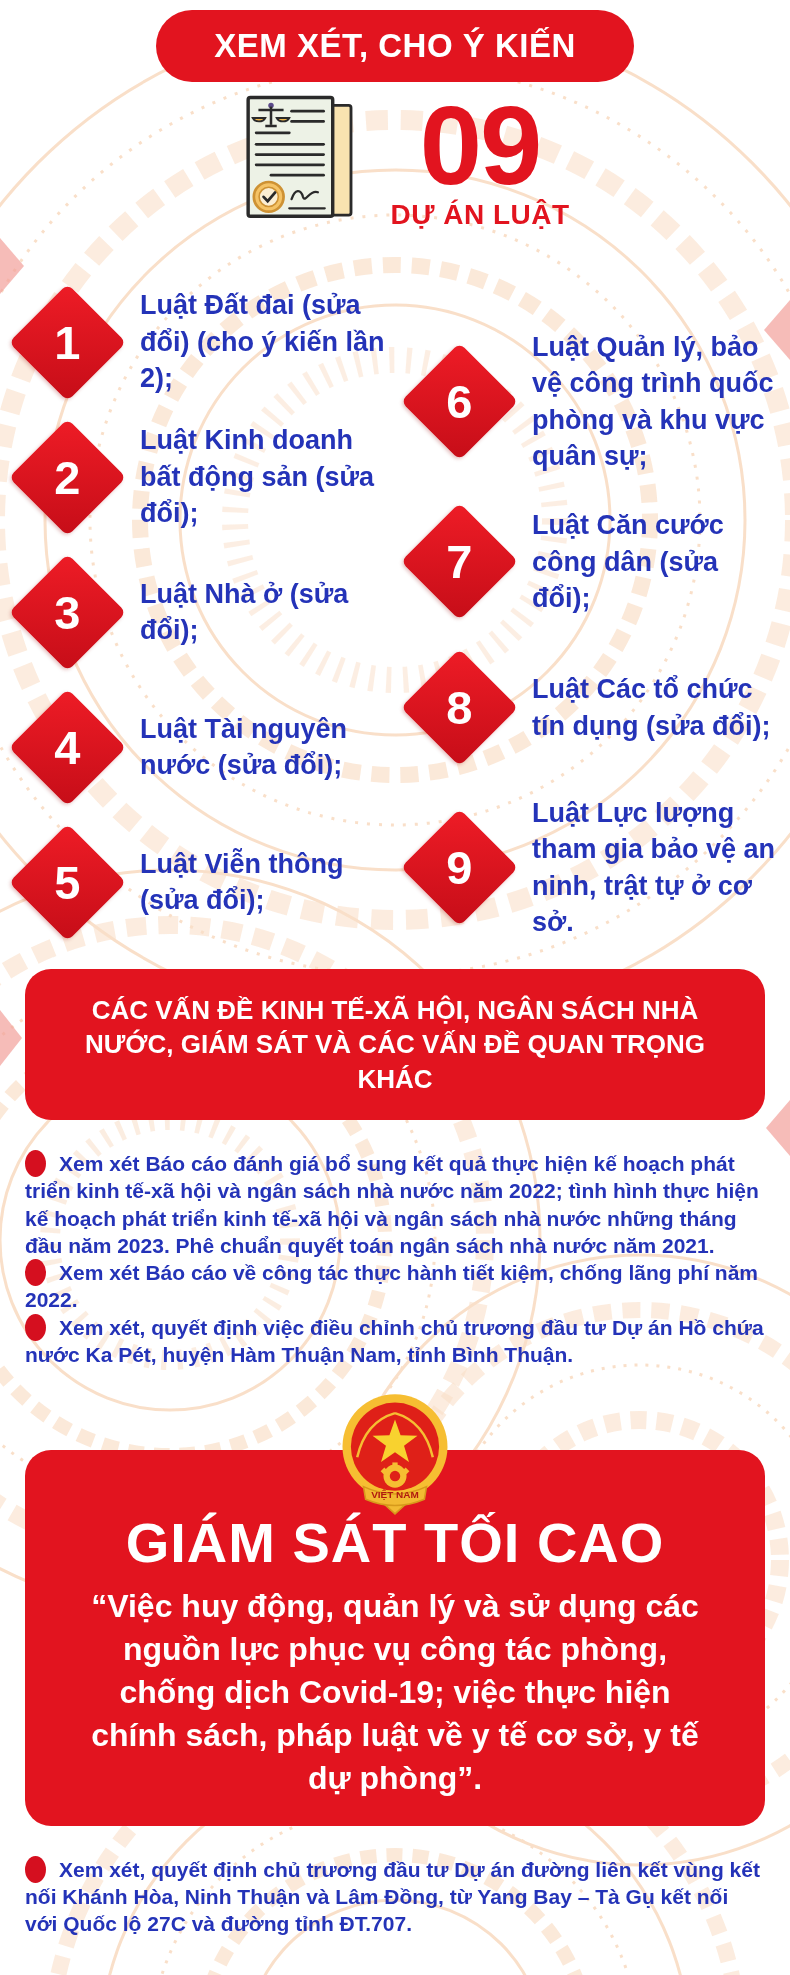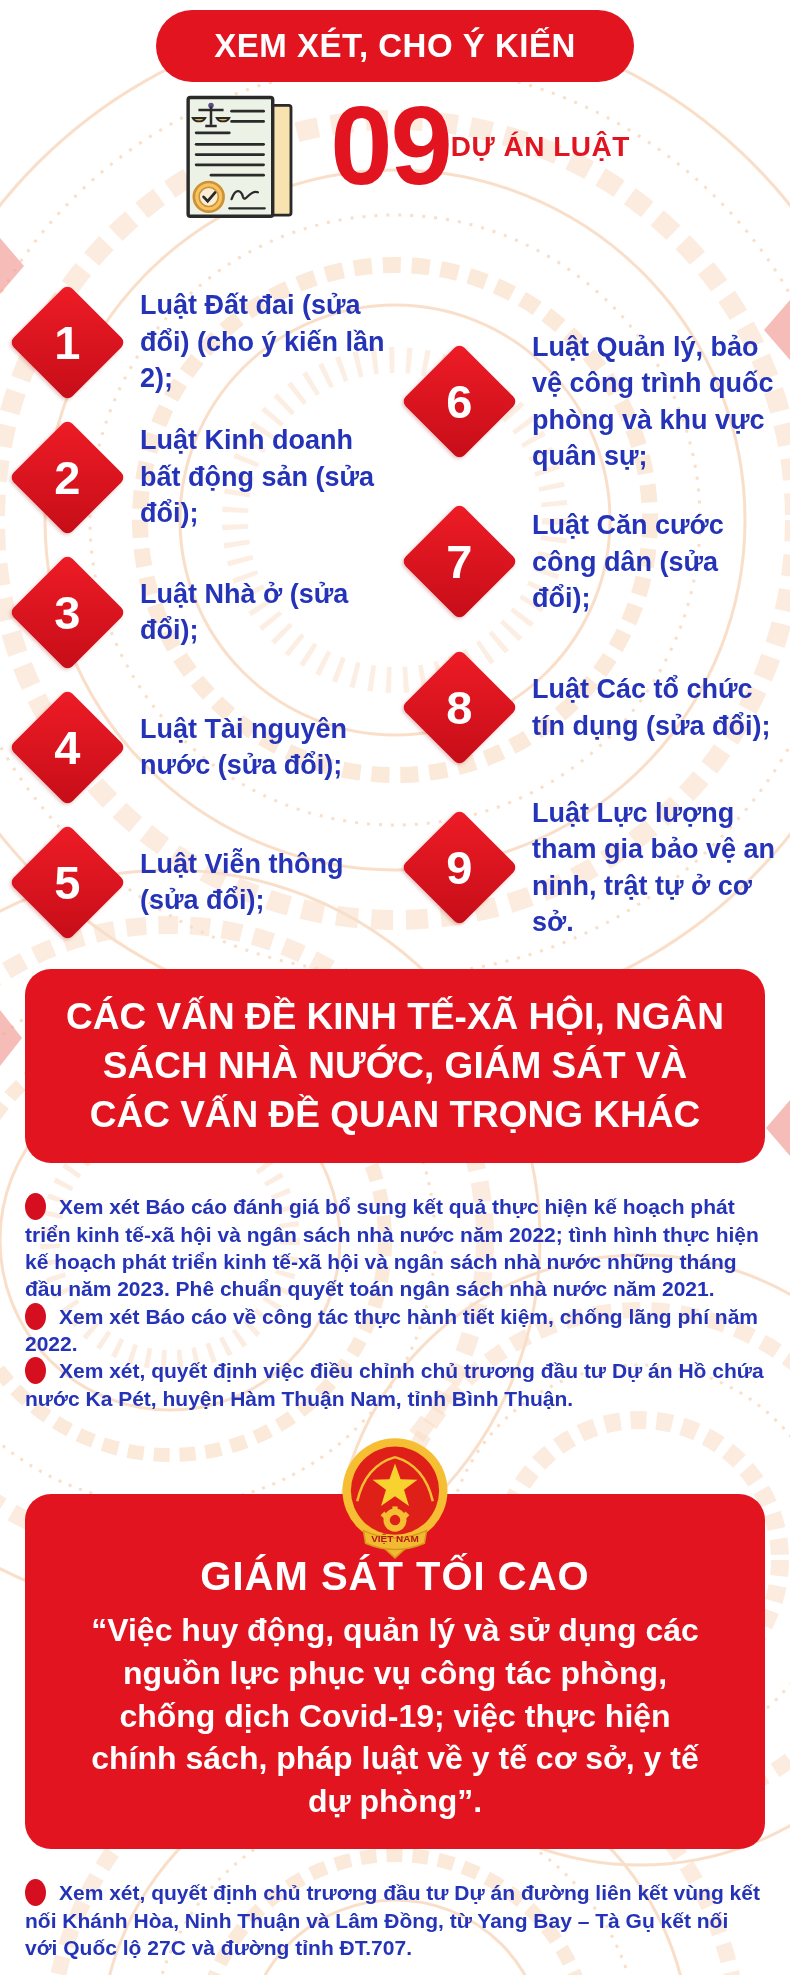--- a/index.html
+++ b/index.html
@@ -38,21 +38,21 @@
   
   .hero{
     display:flex;
     justify-content:center;
     align-items:flex-start;
     gap:20px;
     margin-top:12px;
     height:145px;
   }
   .hero-icon{flex:none;}
-  .hero-right{display:flex;flex-direction:row;align-items:center;}
+  .hero-right{display:flex;flex-direction:column;align-items:center;}
   .count{
     color:var(--red);
     font-weight:800;
     font-size:112px;
     line-height:.92;
     letter-spacing:-2px;
   }
   .count-label{
     color:var(--red);
     font-weight:800;
@@ -100,21 +100,21 @@
 
   
   .banner{
     margin:28px 25px 0;
     background:var(--red);
     border-radius:26px;
     padding:24px 36px;
     color:#fff;
     text-align:center;
     font-weight:800;
-    font-size:37px;
+    font-size:26px;
     line-height:1.32;
   }
 
   
   .bullets{
     margin:30px 25px 0;
     display:flex;
     flex-direction:column;
   }
   .bullet{
@@ -146,21 +146,21 @@
   }
   .panel{
     background:var(--red);
     border-radius:26px;
     padding:60px 34px 26px;
     color:#fff;
     text-align:center;
   }
   .panel-title{
     font-weight:800;
-    font-size:40px;
+    font-size:56px;
     letter-spacing:1px;
     text-align:center;
   }
   .panel-quote{
     margin:10px auto 0;
     max-width:620px;
     font-weight:700;
     font-size:32px;
     line-height:1.34;
   }

